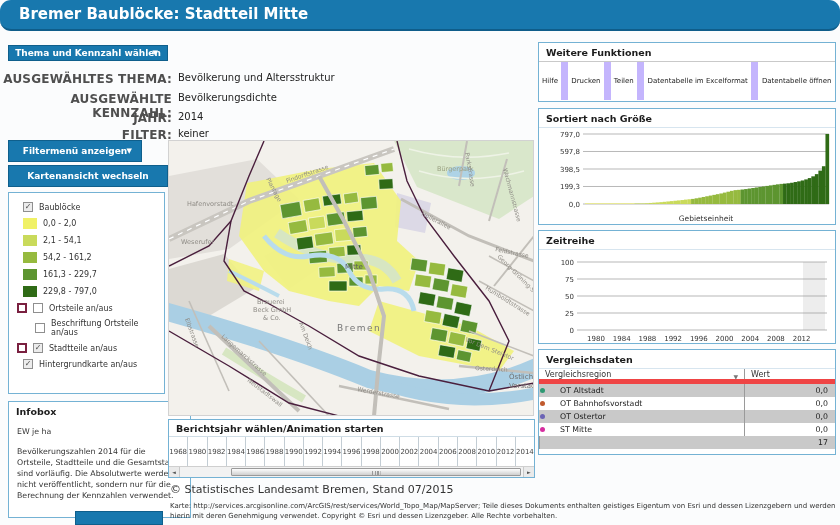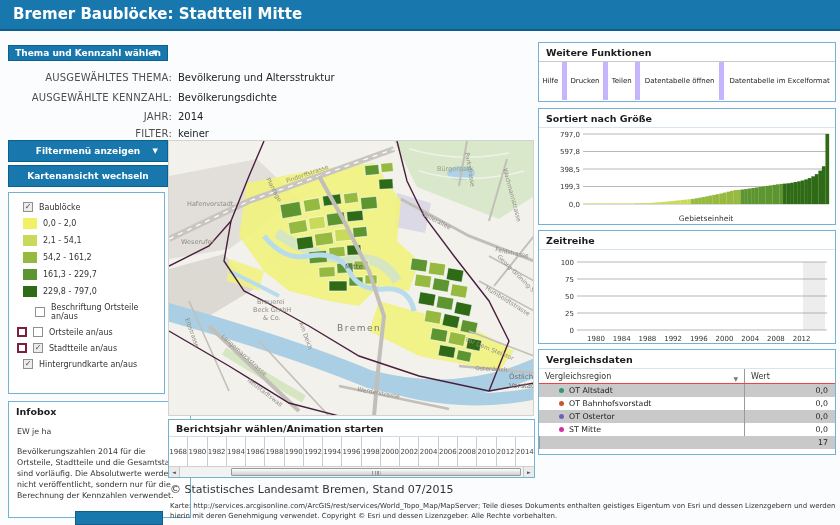--- a/index.html
+++ b/index.html
@@ -2,32 +2,32 @@
 <html><head>
 <meta charset="utf-8">
 <style>
   * { margin:0; padding:0; box-sizing:border-box; }
   html,body { width:840px; height:525px; }
   body { position:relative; background:#fbfcfd; font-family:"DejaVu Sans", sans-serif; overflow:hidden; color:#222; }
 
   
   .app-header { position:absolute; left:0; top:0; width:840px; height:31px;
     background:#1878ae; border-bottom:2px solid #0f5d8a; color:#fff;
-    font-size:15px; font-weight:bold; line-height:29px; padding-left:13px; }
+    font-size:15px; font-weight:bold; line-height:29px; padding-left:19px;border-radius:11px; }
 
   
   .blue-btn { position:absolute; background:#1878ae; border:1px solid #0f5f8c; color:#fff;
     font-size:9px; font-weight:bold; display:flex; align-items:center; justify-content:center;
     cursor:pointer; }
   .blue-btn .arrow { position:absolute; right:9px; top:50%; transform:translateY(-50%); font-size:7px; }
 
   
   .field-row { position:absolute; left:0; width:360px; height:14px; }
-  .field-label { position:absolute; left:0; width:172px; text-align:right; font-size:10px;
-    font-weight:normal; color:#4f4f4f; letter-spacing:.2px; }
+  .field-label { position:absolute; left:0; width:172px; text-align:right; font-size:12px;
+    font-weight:bold; color:#4f4f4f; letter-spacing:.2px; }
   .field-value { position:absolute; left:178px; font-size:10px; color:#222; }
 
   .panel { position:absolute; background:#fff; border:1px solid #74b2d4; }
   .panel-title { font-size:9.5px; font-weight:bold; color:#1c1c1c; padding:4px 7px 3px; }
   .panel-title.underlined { border-bottom:1px solid #d7e5ef; }
 
   
   .lg-row { display:flex; align-items:center; gap:6px; padding:3px 8px 3px 14px; font-size:8px; color:#333; }
   .lg-row.symrow { padding-left:8px; }
   .lg-row.indent { padding-left:26px; }
@@ -36,32 +36,32 @@
     font-size:8px; line-height:8px; text-align:center; color:#4a4a4a; }
   .cbx.checked { background:#ececec; }
   .bsym { width:10px; height:10px; flex:0 0 auto; border:2px solid #7a2040; background:#fff; }
 
   
   .infobox-body { padding:7px 8px; font-size:7.8px; line-height:1.4; color:#333; }
   .infobox-body .sub { margin-bottom:9px; }
 
   
   .fn-row { display:flex; height:39px; border-top:1px solid #c9c9c9; }
-  .fn-btn { flex:1 1 auto; border-right:5px solid #c4b5fd; display:flex; align-items:center;
+  .fn-btn { flex:1 1 auto; border-right:7px solid #c4b5fd; display:flex; align-items:center;
     justify-content:center; text-align:center; font-size:7px; color:#222; padding:2px 3px; cursor:pointer; }
   .fn-btn:last-child { border-right:none; }
 
   
-  .cmp-header { display:flex; height:15px; font-size:8px; color:#333; border-bottom:1px solid #ef4444; align-items:center; }
+  .cmp-header { display:flex; height:15px; font-size:8px; color:#333; border-bottom:5px solid #ef4444; align-items:center; }
   .cmp-header .c1 { flex:0 0 205px; padding-left:6px; position:relative; }
   .cmp-header .c2 { flex:1; border-left:1px solid #9a9a9a; padding-left:6px; height:100%; display:flex; align-items:center; }
   .sort-ico { position:absolute; right:6px; top:3px; font-size:6px; color:#777; }
   .cmp-row { display:flex; height:13px; font-size:7.8px; align-items:center; }
   .cmp-row.odd { background:#c9c9c9; }
-  .cmp-row .rc1 { flex:0 0 205px; padding-left:20px; display:flex; align-items:center; gap:5px; }
+  .cmp-row .rc1 { flex:0 0 205px; padding-left:1px; display:flex; align-items:center; gap:15px; }
   .cmp-row .rc2 { flex:1; border-left:1px solid #9a9a9a; height:100%; display:flex; align-items:center;
     justify-content:flex-end; padding-right:7px; }
   .dot { width:5px; height:5px; border-radius:50%; flex:0 0 auto; }
 
   
   .years { display:flex; height:30px; border-top:1px solid #cfdde6; }
   .year-cell { flex:1; border-right:1px solid #c3cdd4; font-size:7px; color:#444;
     display:flex; align-items:center; justify-content:center; cursor:pointer; }
   .year-cell:last-child { border-right:none; }
   .scrollbar { position:relative; height:11px; background:#f2f2f2; border-top:1px solid #cfcfcf; }
@@ -99,21 +99,21 @@
 </div>
 <div class="field-row" style="top:111px;">
   <span class="field-label">JAHR:</span>
   <span class="field-value">2014</span>
 </div>
 <div class="field-row" style="top:128px;">
   <span class="field-label">FILTER:</span>
   <span class="field-value">keiner</span>
 </div>
 
-<div class="blue-btn" style="left:8px; top:140px; width:160px; height:22px;">
+<div class="blue-btn" style="left:8px; top:140px; width:134px; height:22px;">
   <span>Filtermenü anzeigen</span>
   <span class="arrow">▼</span>
 </div>
 <div class="blue-btn" style="left:8px; top:165px; width:160px; height:22px;">
   <span>Kartenansicht wechseln</span>
 </div>
 
 <div class="panel" style="left:8px; top:192px; width:157px; height:202px;">
   <div style="height:6px;"></div>
   <div class="lg-row">
@@ -135,28 +135,28 @@
       </div>
       <div class="lg-row">
         <span class="swatch" style="background: rgb(93, 149, 48);"></span>
         <span>161,3 - 229,7</span>
       </div>
       <div class="lg-row">
         <span class="swatch" style="background: rgb(47, 107, 22);"></span>
         <span>229,8 - 797,0</span>
       </div>
     </div>
-  <div class="lg-row indent">
-    <span class="cbx"></span>
-    <span>Beschriftung Ortsteile an/aus</span>
-  </div>
   <div class="lg-row symrow">
     <span class="bsym"></span>
     <span class="cbx"></span>
     <span>Ortsteile an/aus</span>
+  </div>
+  <div class="lg-row indent">
+    <span class="cbx"></span>
+    <span>Beschriftung Ortsteile an/aus</span>
   </div>
   <div class="lg-row symrow">
     <span class="bsym"></span>
     <span class="cbx checked">✓</span>
     <span>Stadtteile an/aus</span>
   </div>
   <div class="lg-row">
     <span class="cbx checked">✓</span>
     <span>Hintergrundkarte an/aus</span>
   </div>
@@ -342,22 +342,22 @@
   <div class="l1">© Statistisches Landesamt Bremen, Stand 07/2015</div>
   <div>Karte: http://services.arcgisonline.com/ArcGIS/rest/services/World_Topo_Map/MapServer; Teile dieses Dokuments enthalten geistiges Eigentum von Esri und dessen Lizenzgebern und werden hierin mit deren Genehmigung verwendet. Copyright © Esri und dessen Lizenzgeber. Alle Rechte vorbehalten.</div>
 </div>
 
 <div class="panel" style="left:538px; top:42px; width:298px; height:60px;">
   <div class="panel-title">Weitere Funktionen</div>
   <div class="fn-row">
       <div class="fn-btn" style="flex-grow: 5;">Hilfe</div>
       <div class="fn-btn" style="flex-grow: 7;">Drucken</div>
       <div class="fn-btn" style="flex-grow: 6;">Teilen</div>
+      <div class="fn-btn" style="flex-grow: 27;">Datentabelle im Excelformat</div>
       <div class="fn-btn" style="flex-grow: 19;">Datentabelle öffnen</div>
-      <div class="fn-btn" style="flex-grow: 27;">Datentabelle im Excelformat</div>
     </div>
 </div>
 
 <div class="panel" style="left:538px; top:108px; width:298px; height:117px;">
   <div class="panel-title underlined">Sortiert nach Größe</div>
   <svg width="296" height="98" viewBox="0 0 296 98">
     <text x="167" y="93" text-anchor="middle" font-size="7.5" fill="#333">Gebietseinheit</text>
   <line x1="44" x2="290" y1="6" y2="6" stroke="#999" stroke-width="0.7"></line>
       <text x="41" y="8.5" text-anchor="end" font-size="7" fill="#333">797,0</text>
       <line x1="44" x2="290" y1="23.49560853199499" y2="23.49560853199499" stroke="#999" stroke-width="0.7"></line>

